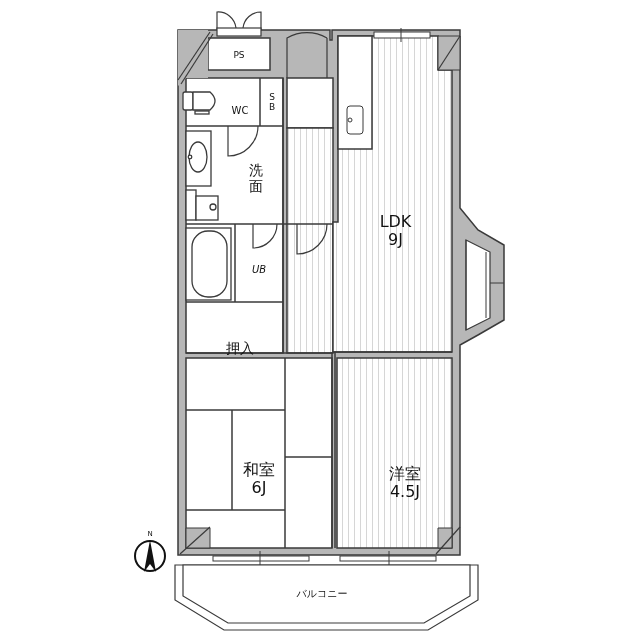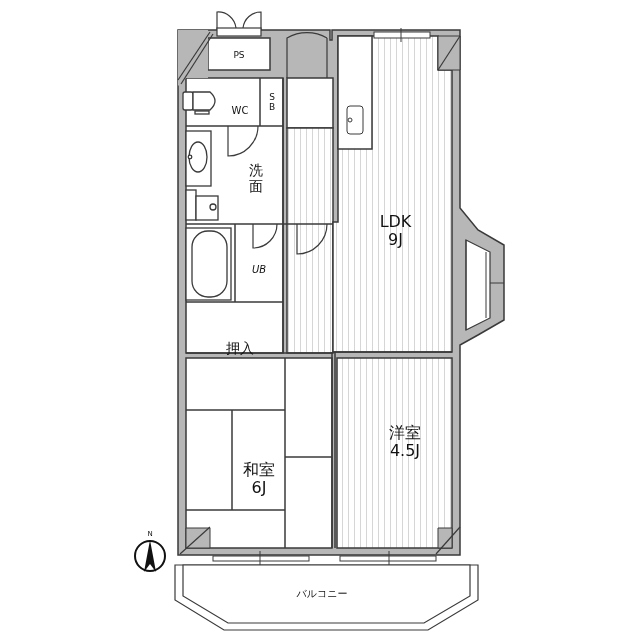--- a/index.html
+++ b/index.html
@@ -142,16 +142,16 @@
 <div class="lbl xs" style="left:272px;top:102px;">S
 B</div>
 <div class="lbl mid" style="left:256px;top:178px;">洗
 面</div>
 <div class="lbl sm" style="left:259px;top:270px;font-style:italic;">UB</div>
 <div class="lbl mid" style="left:240px;top:330px;margin-top:18px;">押入</div>
 <div class="lbl big" style="left:390px;top:231px;padding-left:11px;">LDK
 9J</div>
 <div class="lbl big" style="left:259px;top:479px;">和室
 6J</div>
-<div class="lbl big" style="left:405px;top:442px;">洋室
+<div class="lbl big" style="left:405px;top:483px;">洋室
 4.5J</div>
 <div class="lbl sm" style="left:322px;top:594px;text-align:right;">バルコニー</div>
 <div class="lbl xs" style="left:150px;top:534px;font-size:7px;">N</div>
 
 </body></html>

